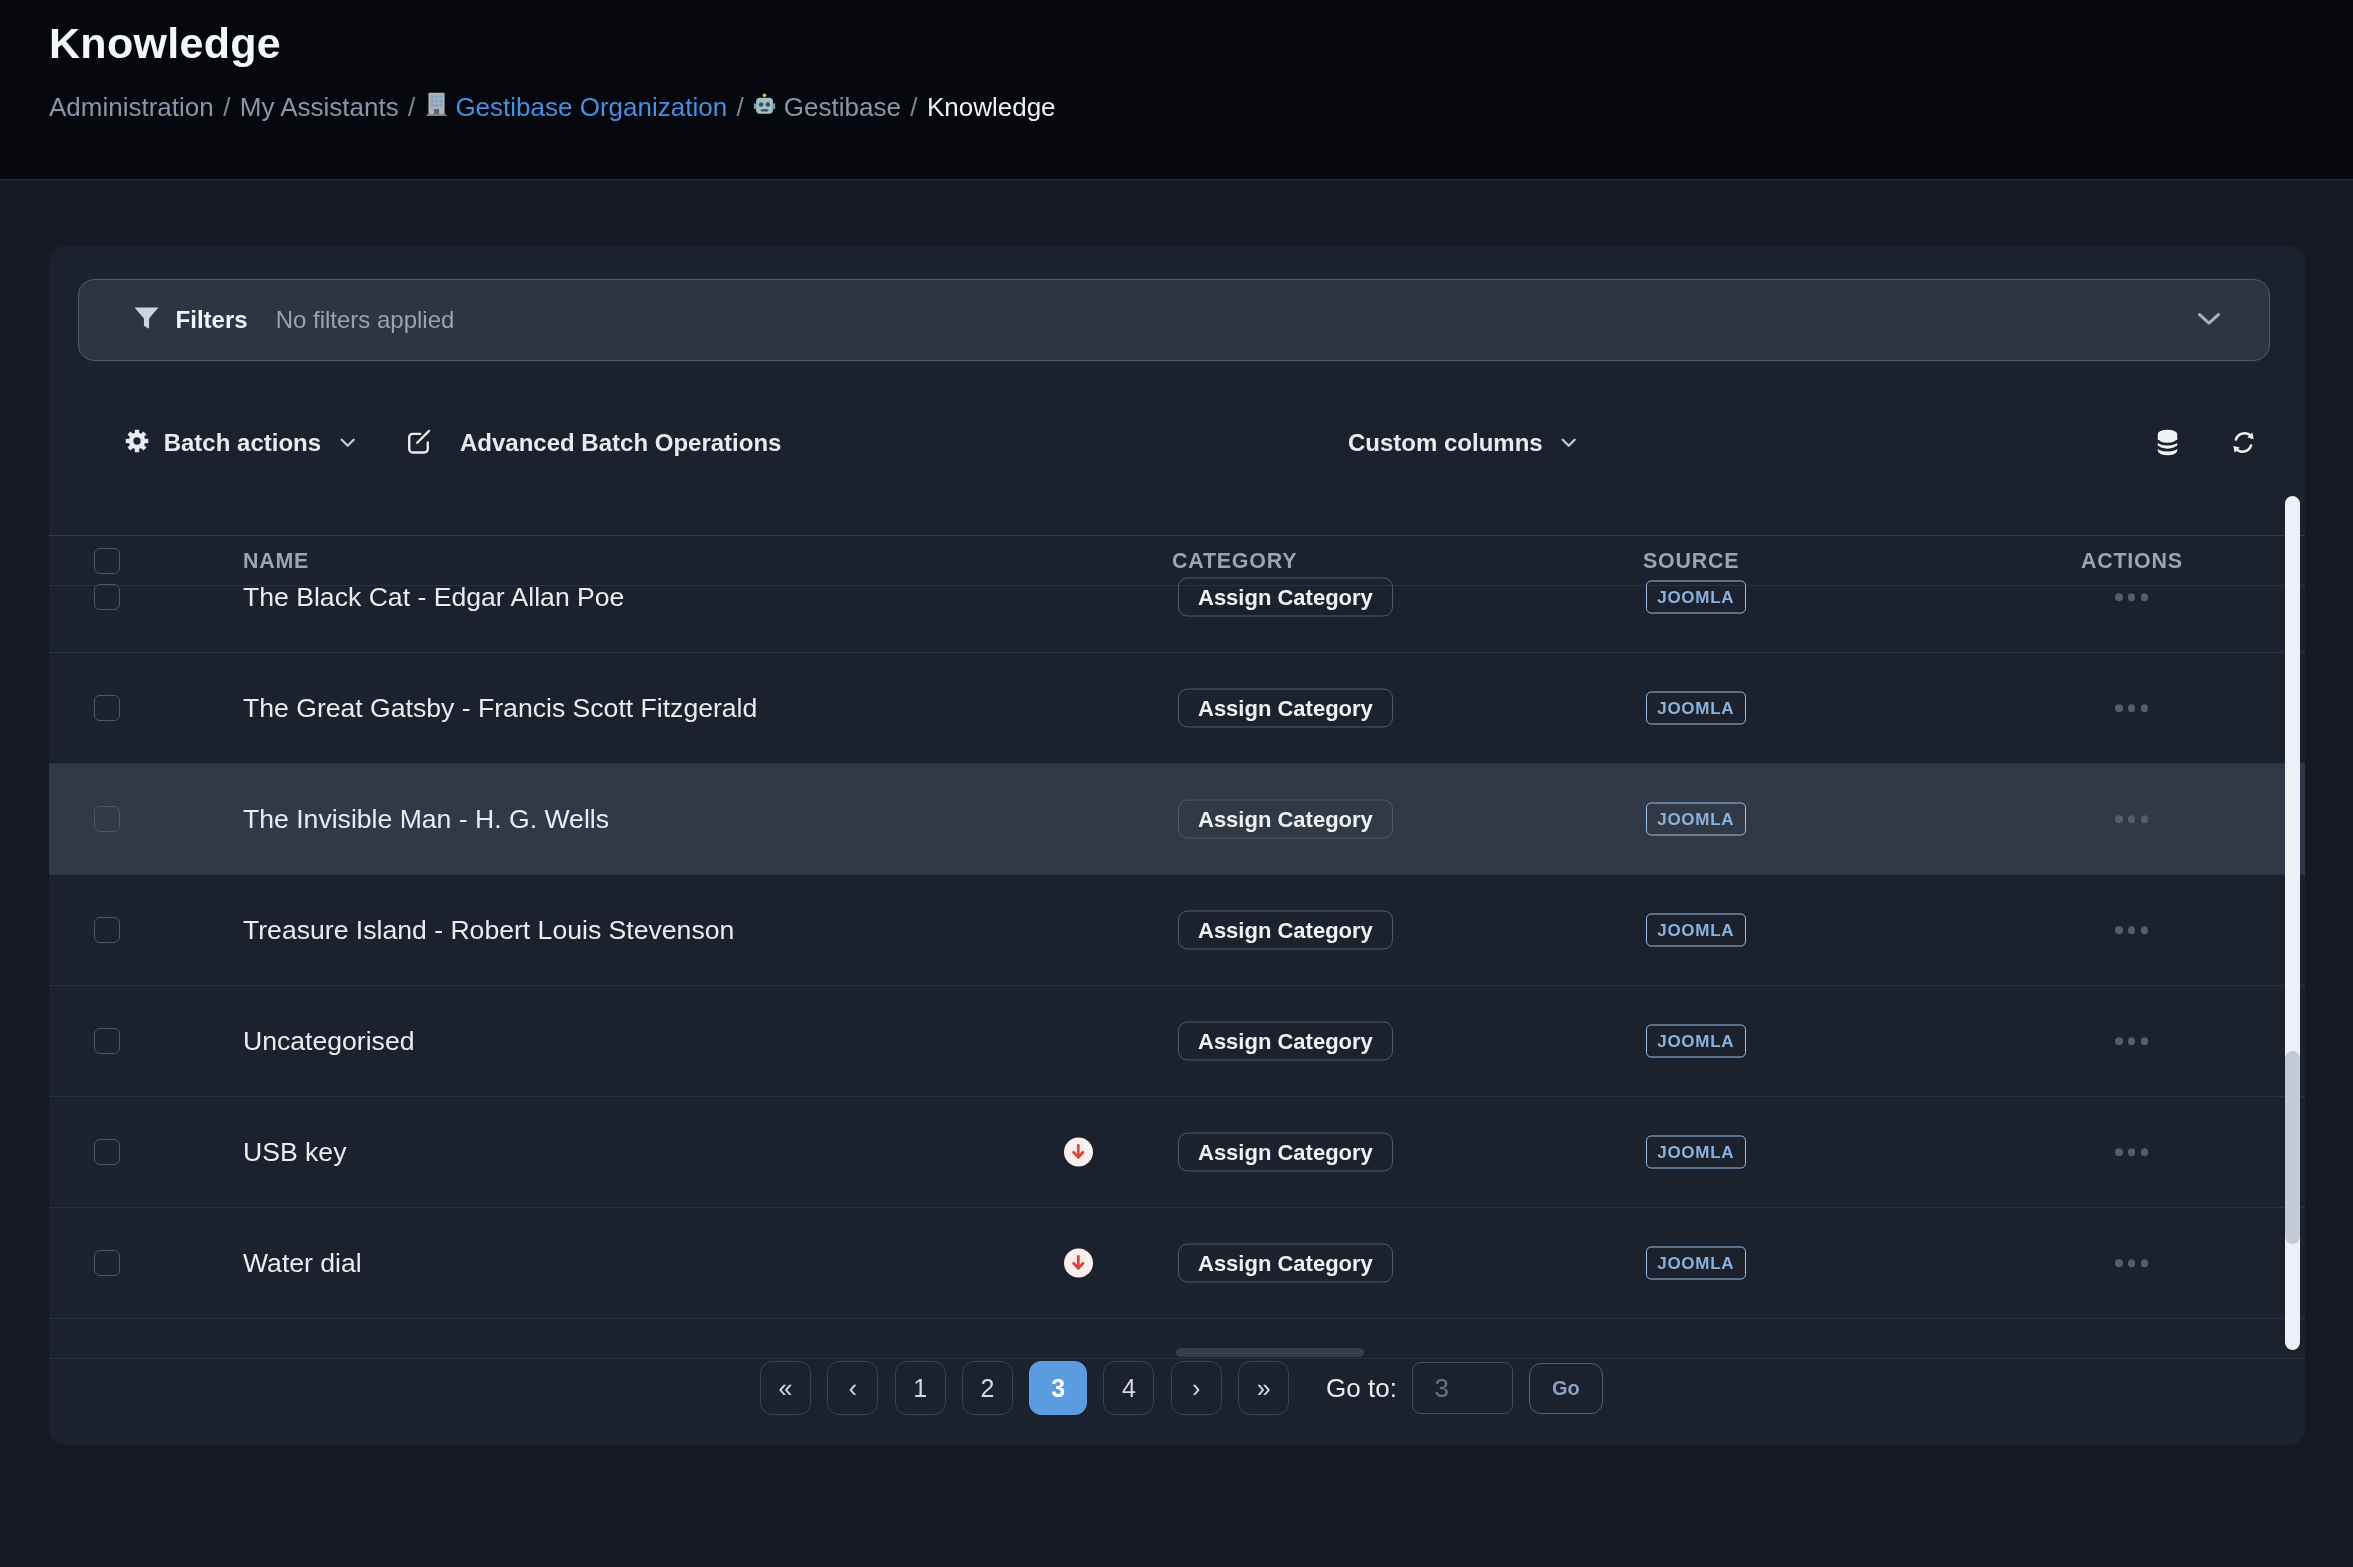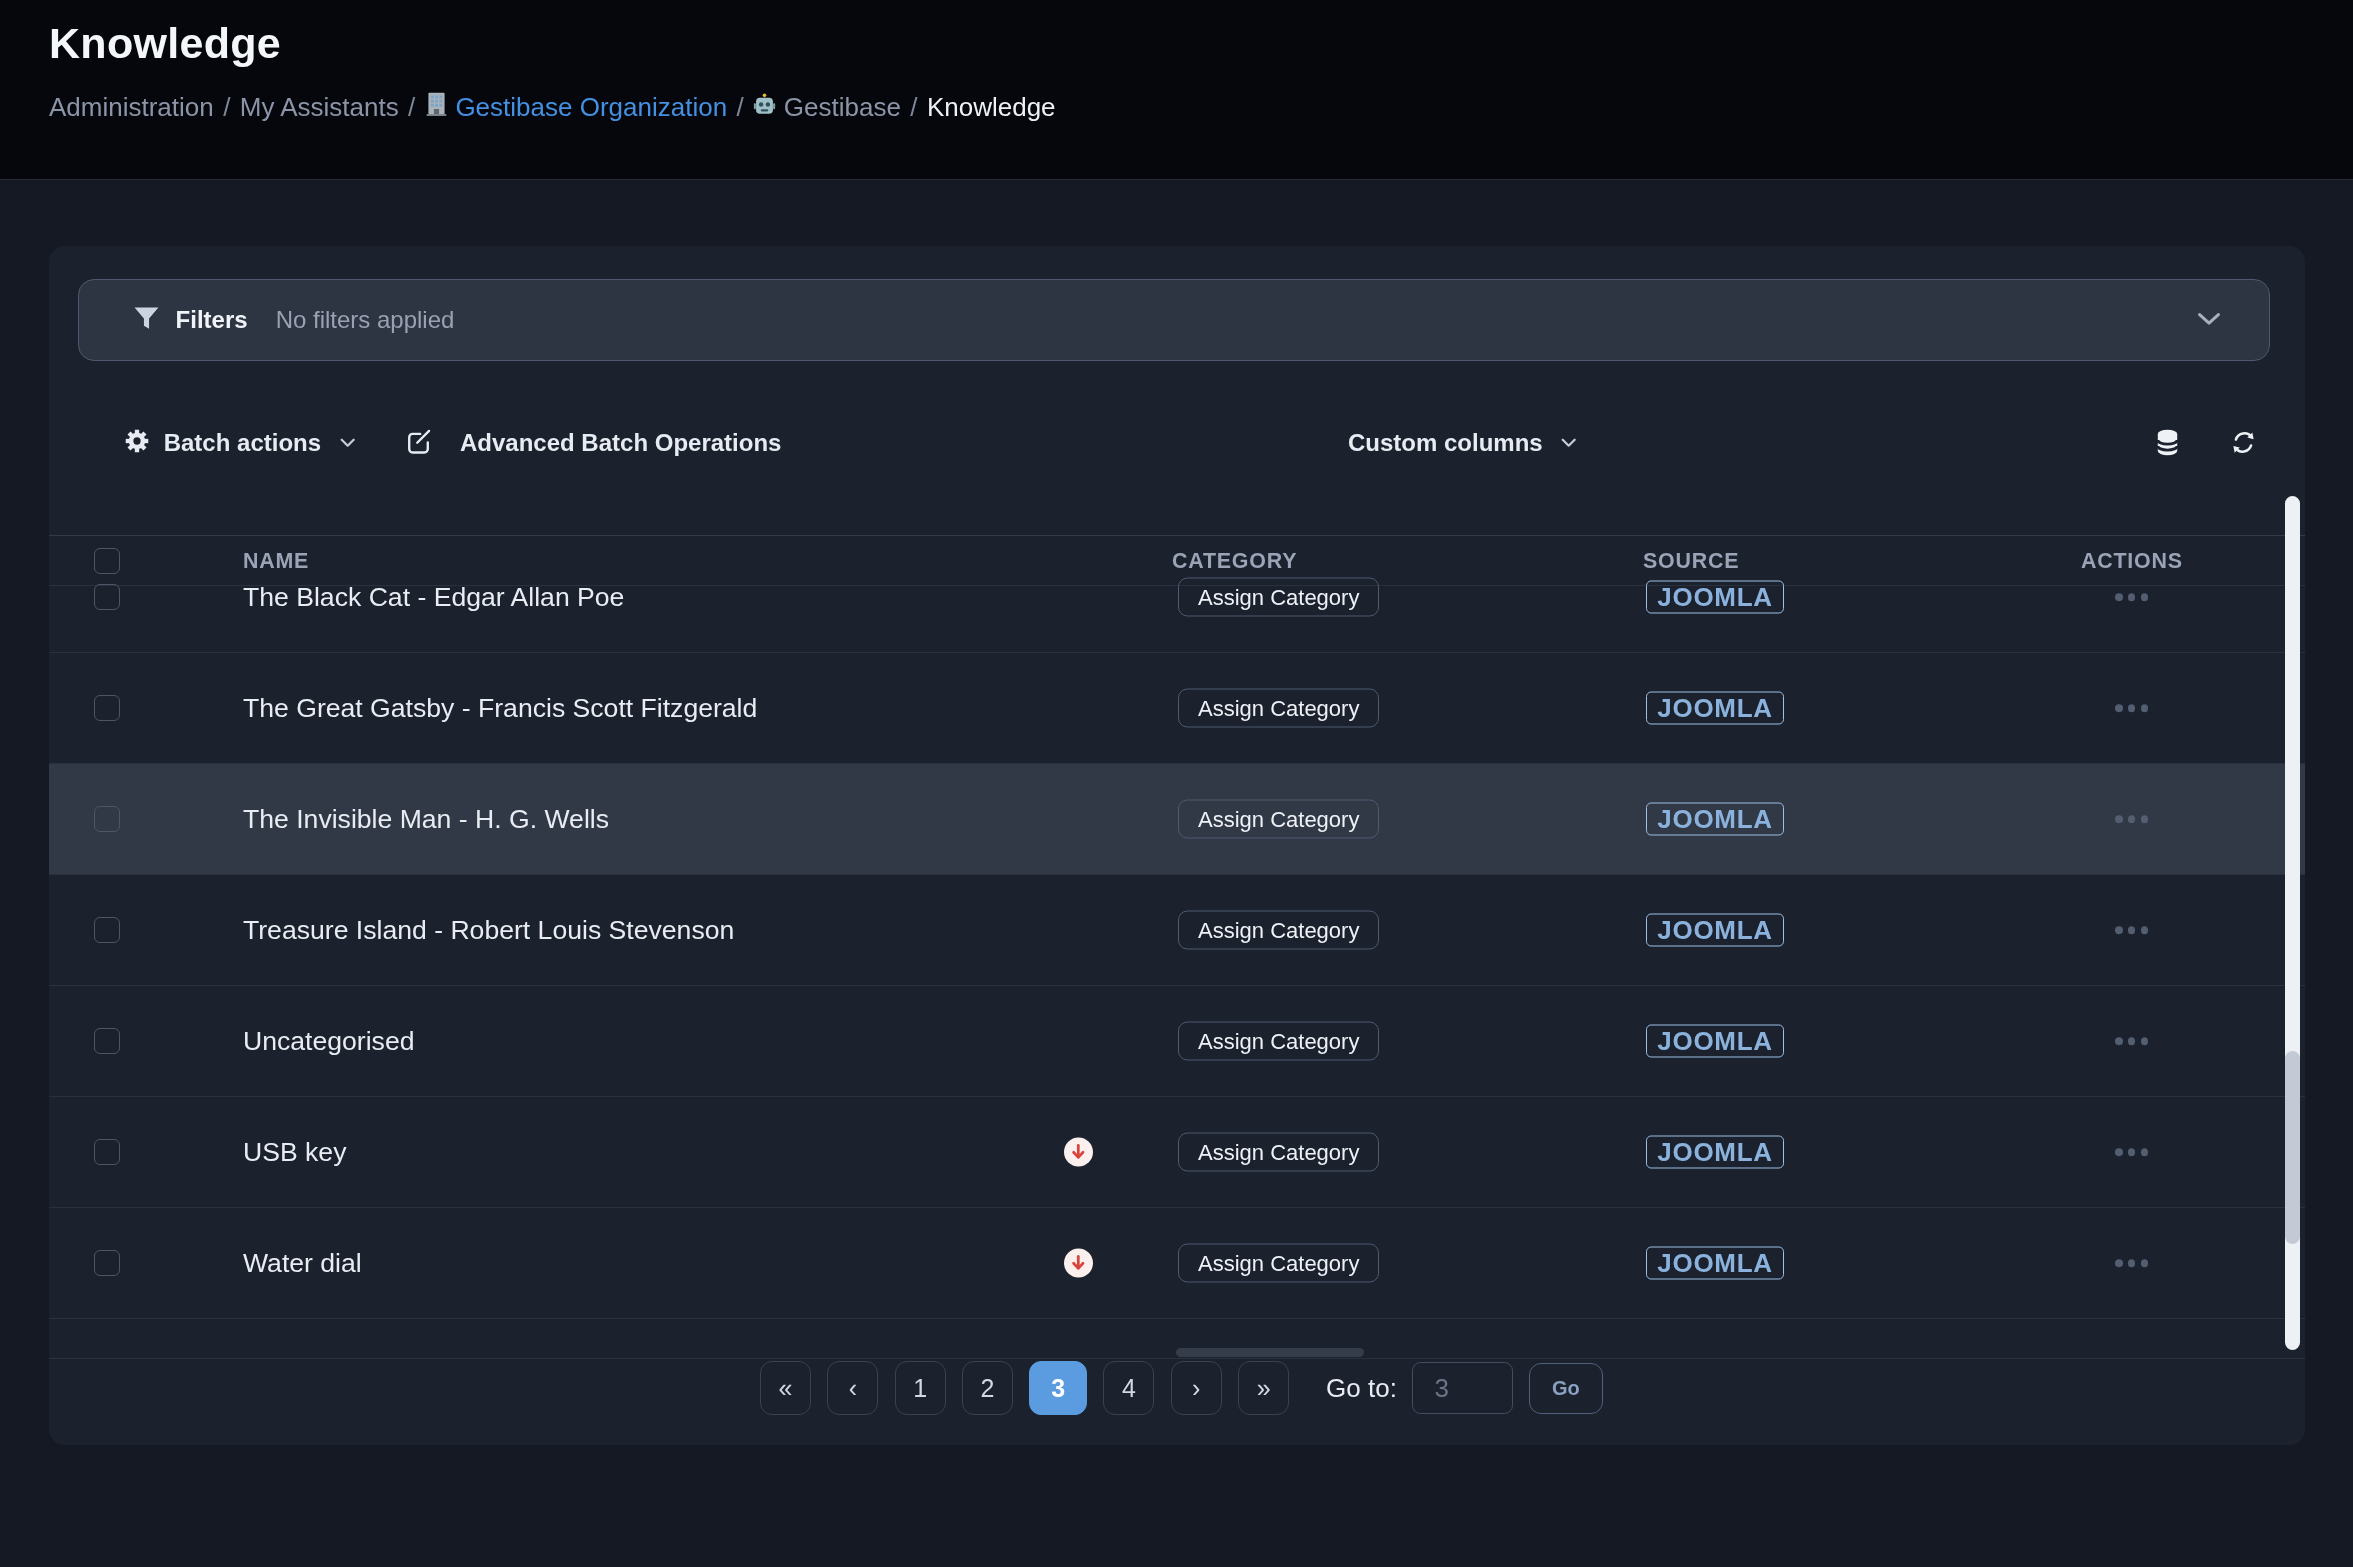--- a/index.html
+++ b/index.html
@@ -48,25 +48,25 @@
   .checkbox { position:absolute; left:45px; top:50%; transform:translateY(-50%);
     width:26px; height:26px; border:1.7px solid #4c5667; border-radius:6px; background:transparent; }
   .row-name { position:absolute; left:194px; top:50%; transform:translateY(-50%);
     font-size:26.6px; color:#e9edf3; white-space:nowrap; }
   .dl-circle { position:absolute; left:1015px; top:50%; transform:translateY(-50%);
     width:29px; height:29px; border-radius:50%; background:#fcf0ef;
     display:flex; align-items:center; justify-content:center; }
   .chip { position:absolute; left:1129px; top:50%; transform:translateY(-50%);
     height:39px; border:0.9px solid #4e5a70; border-radius:9.4px; background:transparent;
     display:inline-flex; align-items:center; padding:0 19px;
-    font-size:22px; font-weight:400; color:#eef2f7; font-family:"Liberation Sans",sans-serif; white-space:nowrap; }
+    font-size:22px; font-weight:700; color:#eef2f7; font-family:"Liberation Sans",sans-serif; white-space:nowrap; }
   .badge { position:absolute; left:1597px; top:50%; transform:translateY(-50%);
     height:33px; border:1.7px solid #9cc0e6; border-radius:5.1px;
     display:inline-flex; align-items:center; padding:0 10.3px;
-    font-size:26px; font-weight:700; letter-spacing:0.7px; color:#8ab2dc; white-space:nowrap; }
+    font-size:17px; font-weight:700; letter-spacing:0.7px; color:#8ab2dc; white-space:nowrap; }
   .dots { position:absolute; left:2066px; top:50%; transform:translateY(-50%);
     display:flex; gap:5.1px; cursor:pointer; }
   .dots i { width:7.7px; height:7.7px; border-radius:50%; background:#535e70; }
 
   
   .v-track { position:absolute; left:2236px; top:250px; width:15.4px; height:854px;
     background:#edf0f5; border-radius:7.7px; }
   .v-thumb { position:absolute; left:0; top:555px; width:15.4px; height:193px;
     background:#c3cad5; border-radius:7.7px; }
   .h-thumb { position:absolute; left:1127px; top:1102px; width:188px; height:9.4px;

